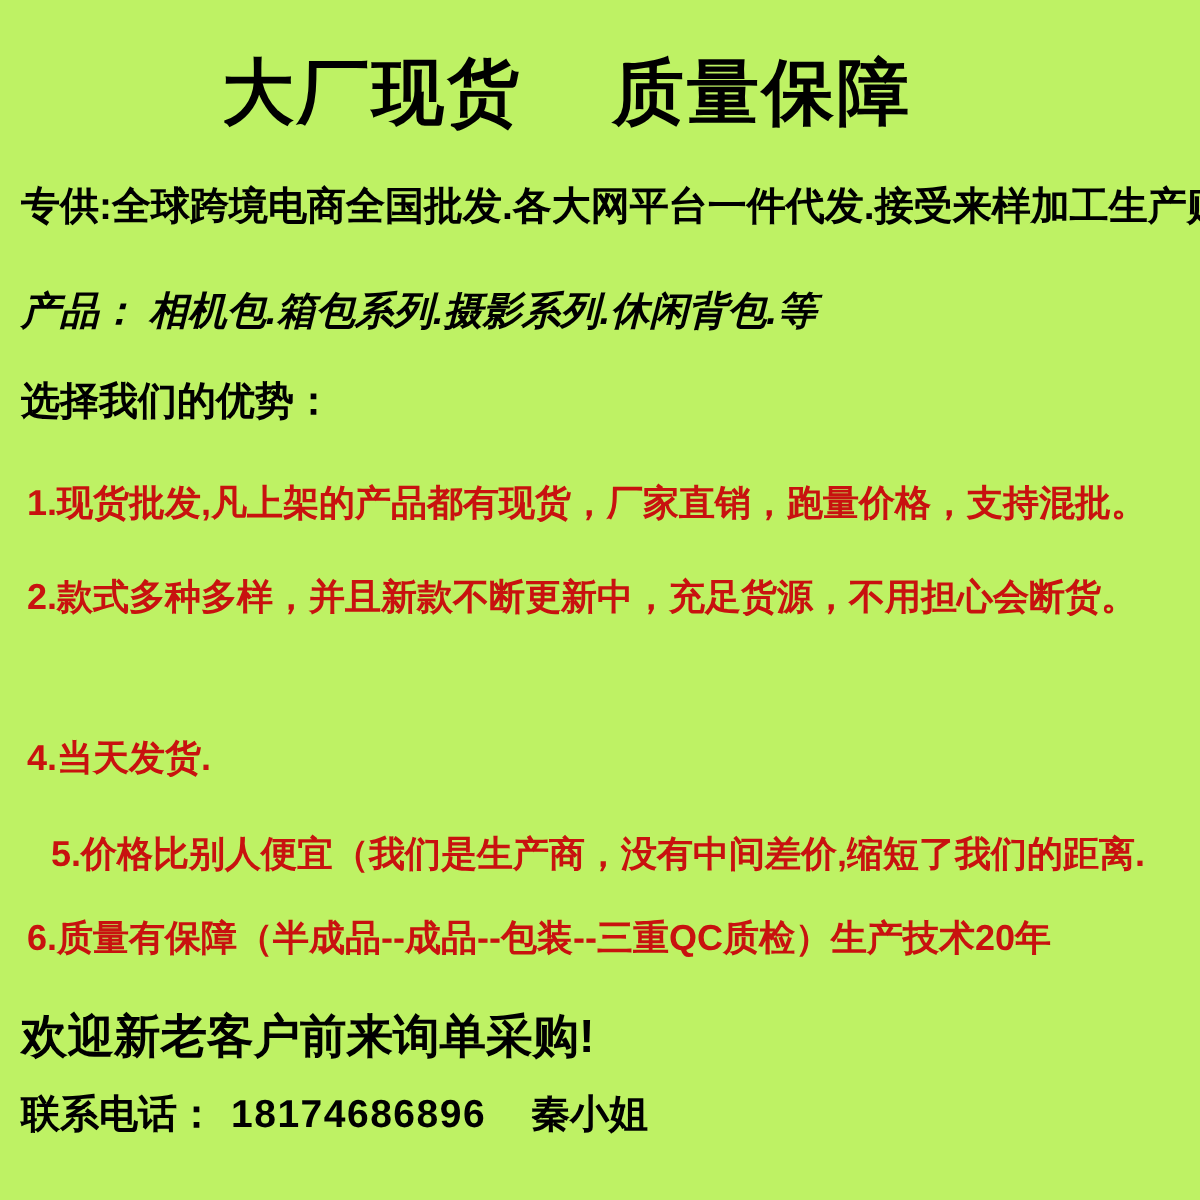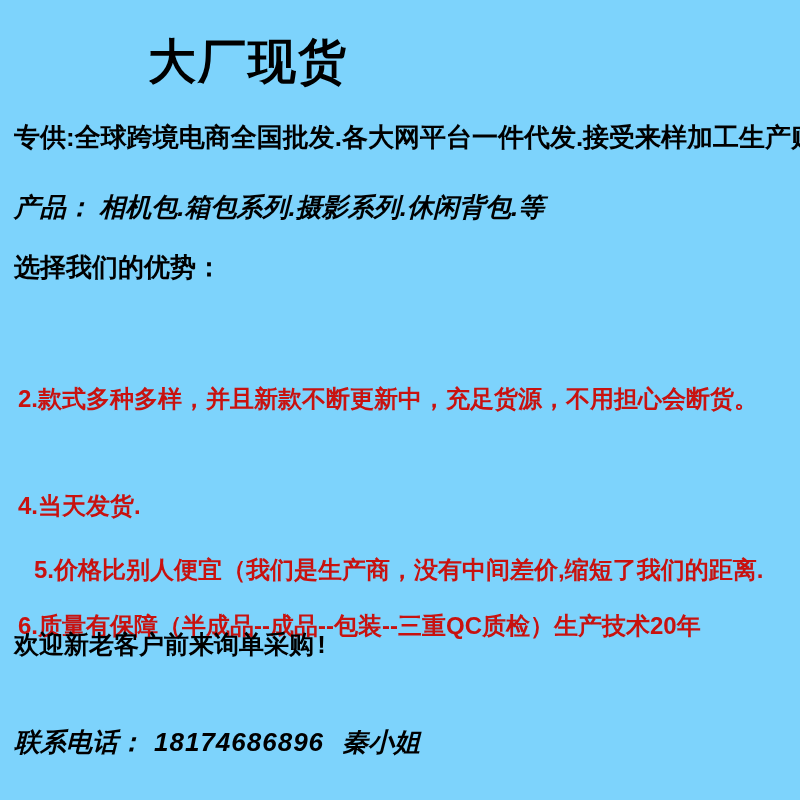--- a/index.html
+++ b/index.html
@@ -5,21 +5,21 @@
     * { margin: 0; padding: 0; box-sizing: border-box; }
     html, body {
       width: 800px; height: 800px;
       background: #ffffff;
       font-family: "Liberation Sans", "DejaVu Sans", sans-serif;
       overflow: hidden;
     }
     .page {
       position: relative;
       width: 800px; height: 800px;
-      background: #7dd3fc;
+      background: #bef264;
       color: #000000;
       font-weight: bold;
     }
     .line { position: absolute; white-space: nowrap; line-height: 1.2; }
 
     .headline {
       position: absolute;
       top: 30px; left: 148px;
       display: flex;
       column-gap: 60px;
@@ -34,40 +34,42 @@
     .advantages-heading { top: 252px; text-align: right; }
 
     .advantage { color: var(--highlight, #c8120f); font-size: 24px; left: 18px; }
     .adv-0 { top: 322px; }
     .adv-1 { top: 385px; }
     .adv-2 { top: 449px; }
     .adv-3 { top: 492px; }
     .adv-4 { top: 556px; margin-left: 16px; }
     .adv-5 { top: 612px; }
 
-    .welcome-line { top: 632px; font-size: 25px; font-family: Liberation Mono, monospace; }
-    .contact-line { top: 727px; font-size: 26px; display: flex; align-items: baseline; font-style: italic; }
+    .welcome-line { top: 672px; font-size: 31px; }
+    .contact-line { top: 727px; font-size: 26px; display: flex; align-items: baseline; }
     .contact-line .label { margin-right: 10px; }
-    .contact-line .phone { margin-right: 18px; letter-spacing: 1px; }
+    .contact-line .phone { margin-right: 30px; letter-spacing: 1px; }
   </style>
 </head>
 <body style="background: rgb(255, 255, 255);">
 
 <div class="page">
 
   <div class="headline">
     <span>大厂现货</span>
+    <span>质量保障</span>
   </div>
 
   <div class="line black-line supply-line">专供:全球跨境电商全国批发.各大网平台一件代发.接受来样加工生产贴牌</div>
 
   <div class="line black-line product-line">产品： 相机包.箱包系列.摄影系列.休闲背包.等</div>
 
   <div class="line black-line advantages-heading">选择我们的优势：</div>
 
+  <div class="line advantage adv-0">1.现货批发,凡上架的产品都有现货，厂家直销，跑量价格，支持混批。</div>
 
   <div class="line advantage adv-1">2.款式多种多样，并且新款不断更新中，充足货源，不用担心会断货。</div>
 
 
   <div class="line advantage adv-3">4.当天发货.</div>
 
   <div class="line advantage adv-4">5.价格比别人便宜（我们是生产商，没有中间差价,缩短了我们的距离.</div>
 
   <div class="line advantage adv-5">6.质量有保障（半成品--成品--包装--三重QC质检）生产技术20年</div>
 

